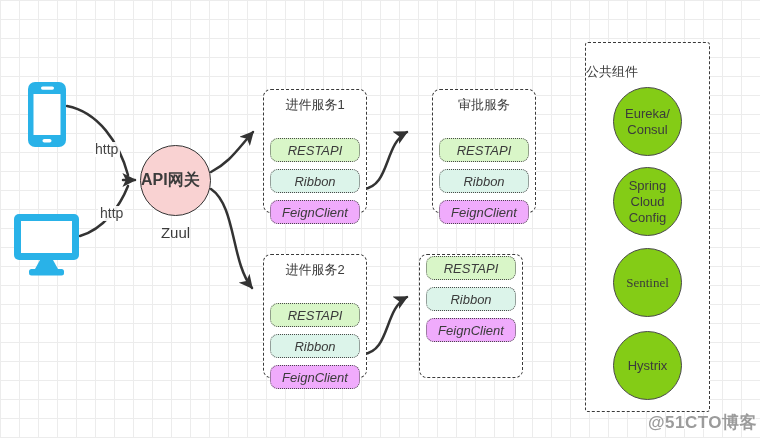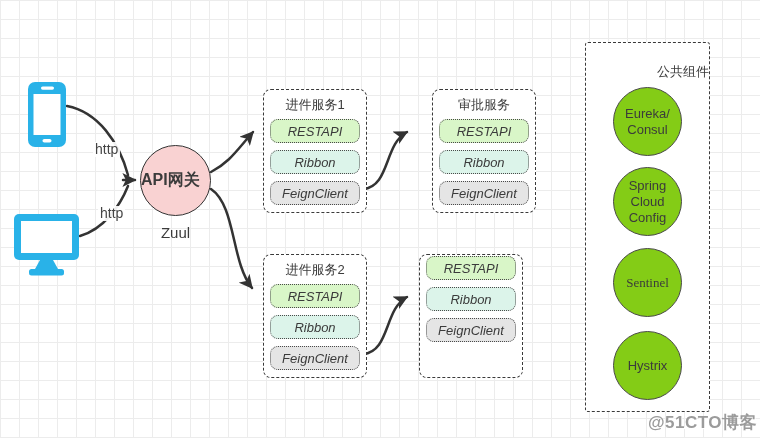--- a/index.html
+++ b/index.html
@@ -46,21 +46,21 @@
     text-align:center;font-size:15px;color:#3b3b3b;
   }
 
   
   .service-box{
     width:104px;height:124px;
     border:1.5px dashed #3a3a3a;
     border-radius:8px;
     box-sizing:border-box;
     background:#fff;
-    display:flex;flex-direction:column;
+    display:flex;flex-direction:column;gap:19px;
   }
   .service-title{
     text-align:center;
     font-size:13px;
     padding:6px 0 4px 0;
     flex:0 0 auto;
   }
   .pills{
     display:flex;flex-direction:column;gap:7px;
     padding:1px 6px 0 6px;
@@ -69,32 +69,32 @@
   .pill{
     height:24px;
     border:1px dotted #4a4a4a;
     border-radius:8px;
     display:flex;align-items:center;justify-content:center;
     font-size:13px;
     box-sizing:border-box;
   }
   .pill:nth-child(1){background:#d9f6c8;}
   .pill:nth-child(2){background:#dcf4ea;}
-  .pill:nth-child(3){background:#e5e5e5;}
+  .pill:nth-child(3){background:#f0abfc;}
 
   
   .sidebar{
     left:585px;top:42px;width:125px;height:370px;
     border:1.5px dashed #3a3a3a;
     border-radius:3px;
     box-sizing:border-box;
     background:#fff;
   }
   .sidebar-title{
-    text-align:right;
+    text-align:left;
     font-size:13px;
     margin-top:20px;
   }
   .comp-circle{
     position:absolute;
     width:69px;height:69px;
     left:27px;
     border-radius:50%;
     background:#84cc16;
     border:1.5px solid #4a4a4a;

